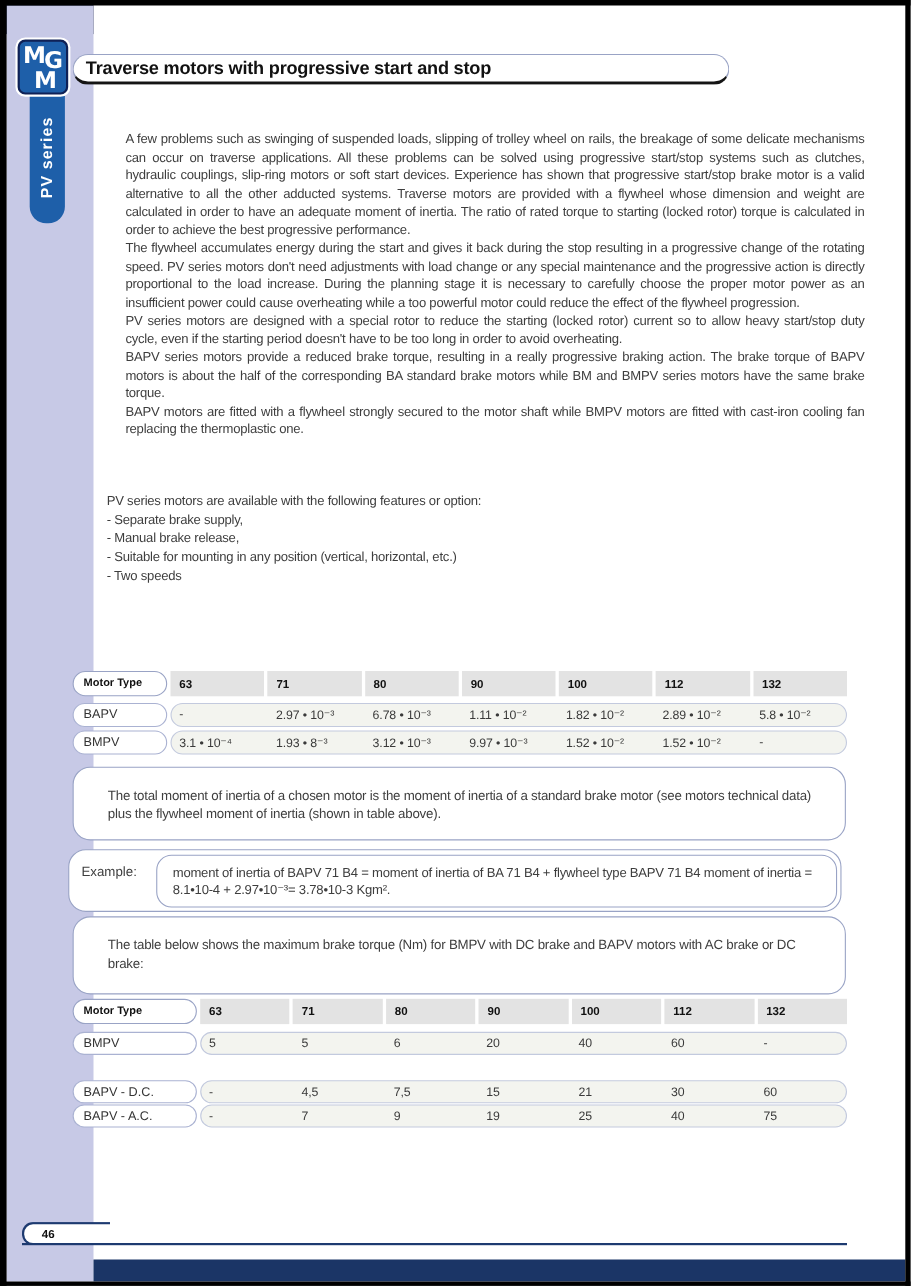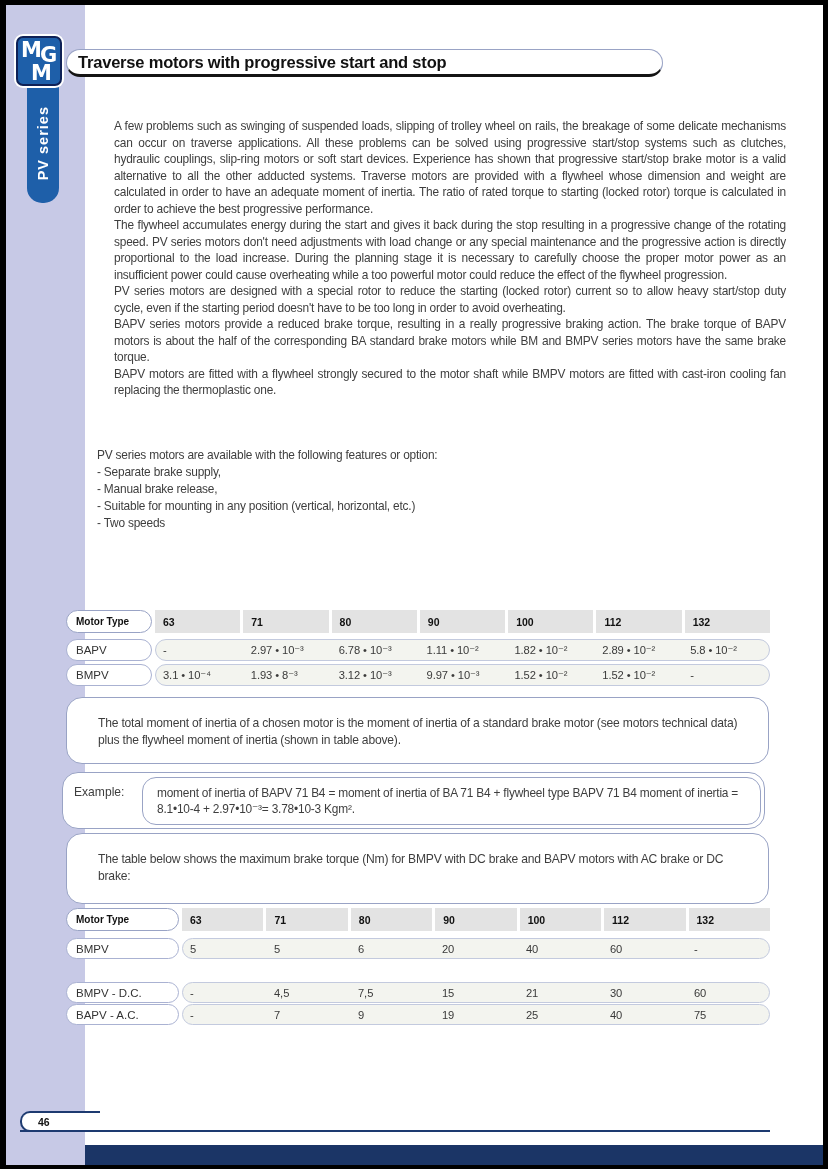--- a/index.html
+++ b/index.html
@@ -239,21 +239,21 @@
         <div>7</div>
         <div>9</div>
         <div>19</div>
         <div>25</div>
         <div>40</div>
         <div>75</div>
       </div>
     </div>
     <div class="drow" style="top:74px;">
       <div class="rstrip"></div>
-      <div class="rlabel">BMPV - D.C.</div>
+      <div class="rlabel">BAPV - D.C.</div>
       <div class="rvals">
         <div>-</div>
         <div>4,5</div>
         <div>7,5</div>
         <div>15</div>
         <div>21</div>
         <div>30</div>
         <div>60</div>
       </div>
     </div>

